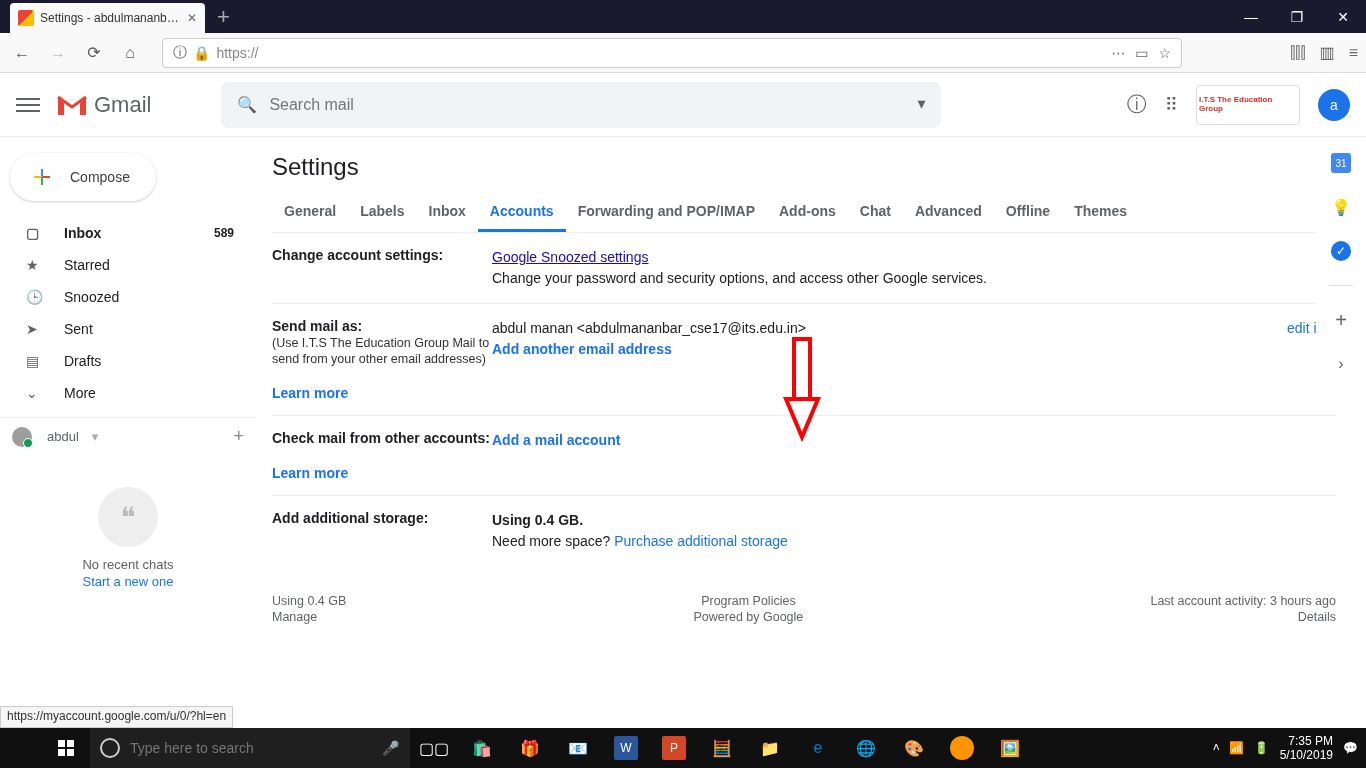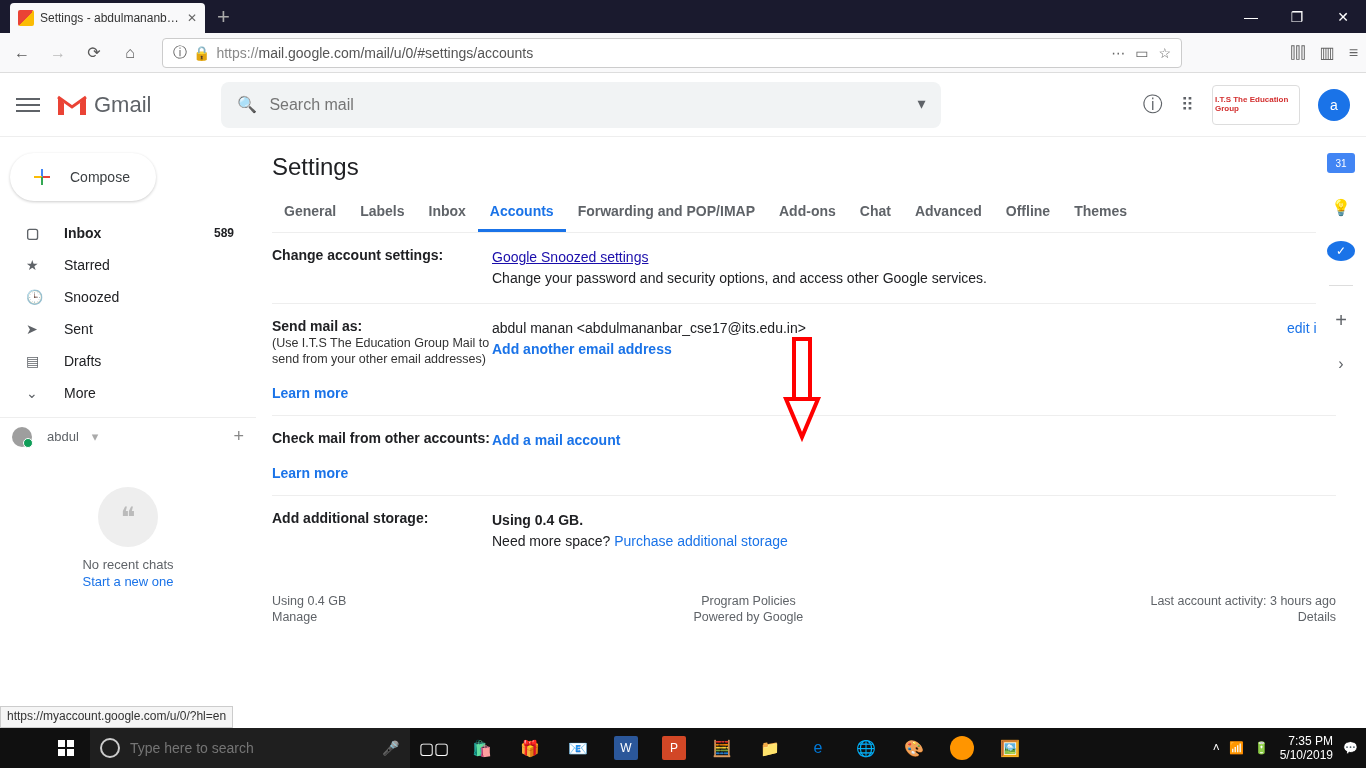--- a/index.html
+++ b/index.html
@@ -25,21 +25,21 @@
 
 .gm-header { height: 64px; display: flex; align-items: center; padding: 0 16px; border-bottom: 1px solid #eee; }
 .menu-icon { width: 24px; height: 24px; margin-right: 16px; cursor: pointer; display: flex; flex-direction: column; justify-content: center; gap: 4px; }
 .menu-icon span { height: 2px; background: #5f6368; }
 .gm-logo { display: flex; align-items: center; font-size: 22px; color: #5f6368; }
 .gm-logo svg { margin-right: 6px; }
 .search-box { margin-left: 70px; width: 720px; height: 46px; background: #f1f3f4; border-radius: 8px; display: flex; align-items: center; padding: 0 16px; color: #5f6368; }
 .search-box input { border: none; background: transparent; flex: 1; font-size: 16px; color: #5f6368; margin-left: 12px; outline: none; }
 .hdr-right { margin-left: auto; display: flex; align-items: center; gap: 18px; }
 .avatar { width: 32px; height: 32px; border-radius: 50%; background: #1a73e8; color: #fff; display: flex; align-items: center; justify-content: center; font-size: 14px; }
-.its-logo { width: 88px; height: 40px; border: 1px solid #ddd; border-radius: 4px; display: flex; align-items: center; justify-content: center; font-size: 8px; color: #d32f2f; font-weight: bold; padding: 2px; line-height: 1.1; }
+.its-logo { width: 104px; height: 40px; border: 1px solid #ddd; border-radius: 4px; display: flex; align-items: center; justify-content: center; font-size: 8px; color: #d32f2f; font-weight: bold; padding: 2px; line-height: 1.1; }
 
 
 .gm-body { display: flex; height: calc(768px - 33px - 40px - 64px - 40px); }
 .sidebar { width: 256px; padding-top: 8px; }
 .compose-btn { margin: 8px 8px 16px 10px; width: 146px; height: 48px; border-radius: 24px; box-shadow: 0 1px 3px rgba(0,0,0,.2); display: flex; align-items: center; padding: 0 20px; font-size: 14px; color: #3c4043; cursor: pointer; background: #fff; }
 .compose-btn .plus { margin-right: 16px; }
 .nav-item { height: 32px; display: flex; align-items: center; padding: 0 12px 0 26px; font-size: 14px; color: #202124; cursor: pointer; border-radius: 0 16px 16px 0; }
 .nav-item.bold { font-weight: bold; }
 .nav-item .icon { width: 20px; margin-right: 18px; color: #5f6368; display: flex; align-items: center; }
 .nav-item .count { margin-left: auto; margin-right: 10px; font-size: 12px; }
@@ -69,21 +69,21 @@
 .learn { color: #1a73e8; cursor: pointer; font-size: 14px; display: block; margin-top: 19px; }
 .edit-info { float: right; color: #1a73e8; cursor: pointer; }
 .footer-row { display: flex; justify-content: space-between; font-size: 12.5px; color: #5f6368; margin-top: 28px; }
 .footer-row .col { display: flex; flex-direction: column; gap: 2px; }
 .footer-row .col.center { align-items: center; }
 .footer-row .col.right { align-items: flex-end; }
 .footer-row .mlink { cursor: pointer; }
 
 
 .side-panel { position: absolute; right: 0; top: 137px; width: 50px; background: #fff; display: flex; flex-direction: column; align-items: center; padding-top: 16px; gap: 24px; }
-.side-panel div { width: 28px; height: 20px; cursor: pointer; display: flex; align-items: center; justify-content: center; }
+.side-panel div { width: 20px; height: 20px; cursor: pointer; display: flex; align-items: center; justify-content: center; }
 
 
 .arrow-annot { position: absolute; left: 526px; top: 200px; pointer-events: none; }
 
 
 .status-bar { position: absolute; bottom: 40px; left: 0; height: 22px; background: #f5f5f5; border: 1px solid #ccc; font-size: 12px; padding: 2px 6px; color: #333; }
 
 
 .taskbar { position: absolute; bottom: 0; left: 0; right: 0; height: 40px; background: #101010; display: flex; align-items: center; padding-left: 42px; }
 .start { width: 48px; height: 40px; display: flex; align-items: center; justify-content: center; cursor: pointer; }
@@ -117,21 +117,20 @@
 
 <div class="browser-bar">
   <div class="nav-btn">←</div>
   <div class="nav-btn disabled">→</div>
   <div class="nav-btn">⟳</div>
   <div class="nav-btn">⌂</div>
   <div class="url-bar">
     <span style="margin-right:6px;">ⓘ</span>
     <span style="color:#12b886;margin-right:6px;">🔒</span>
     <span style="color:#888;">https://</span>
-      <span>mail.google.com/mail/u/0/#settings/accounts</span>
     <div class="url-icons">
       <span>⋯</span>
       <span>▭</span>
       <span>☆</span>
     </div>
   </div>
   <div class="right-icons">
     <span>⫿⫿⫿</span>
     <span>▥</span>
     <span>≡</span>

